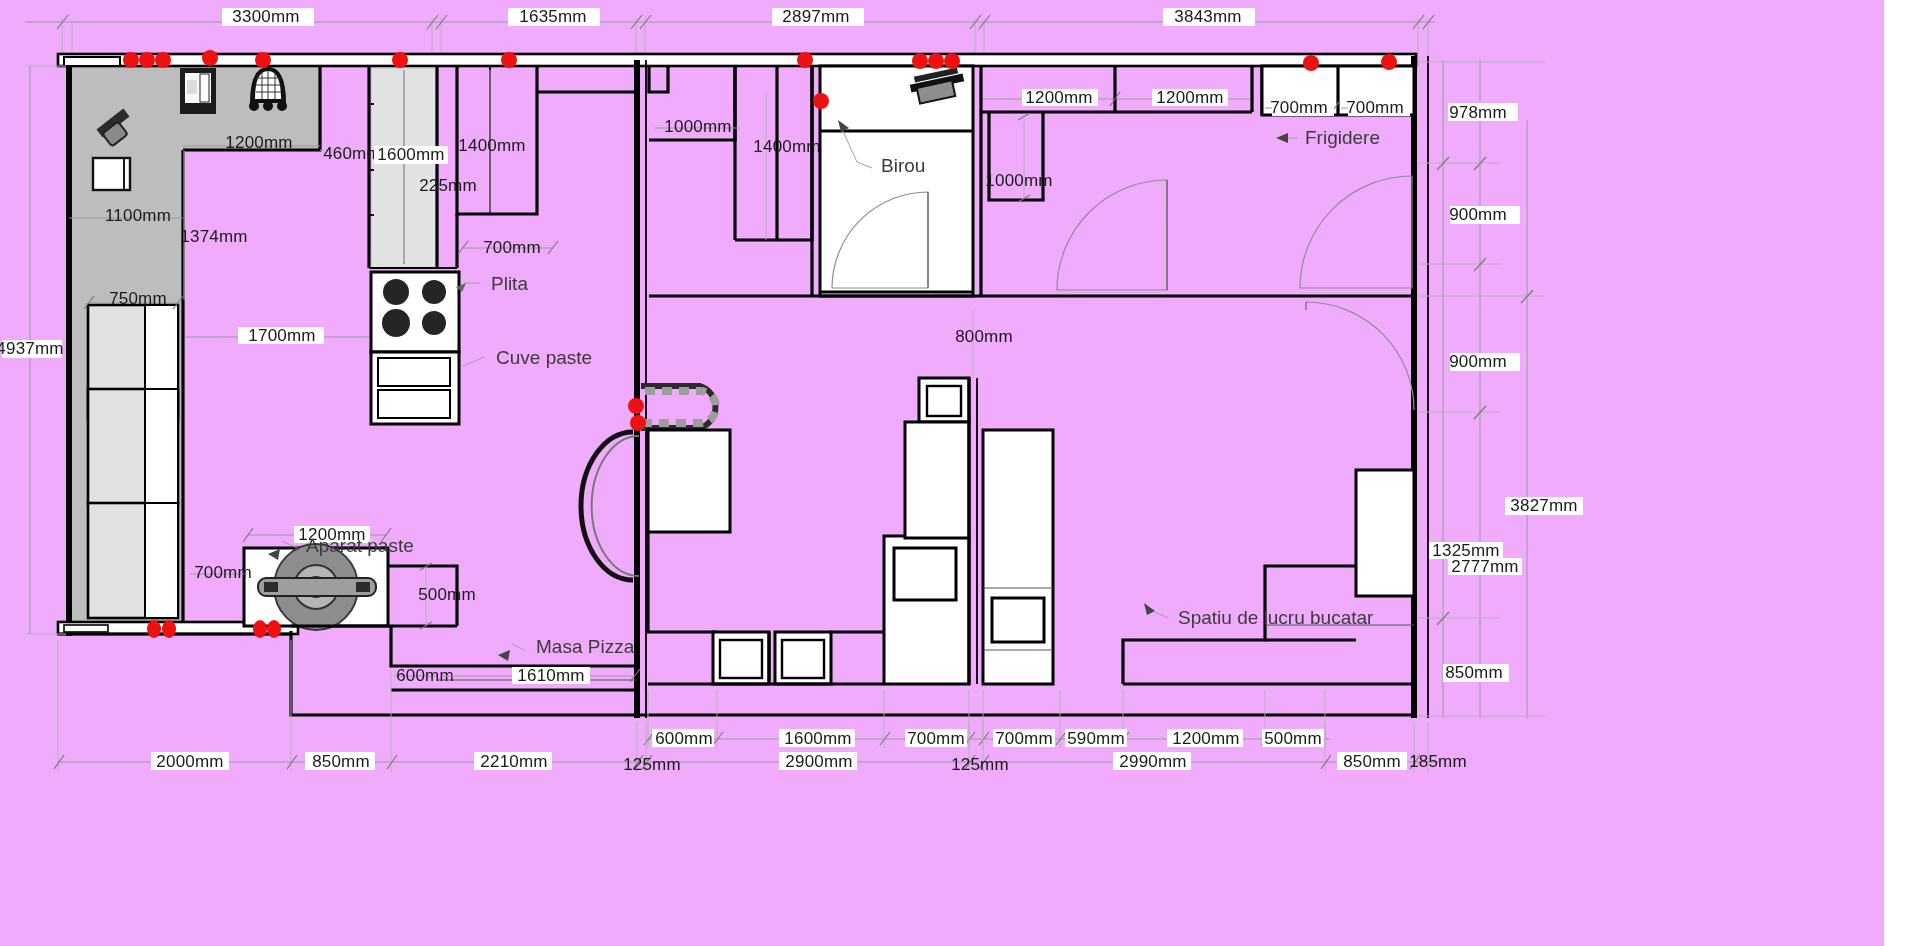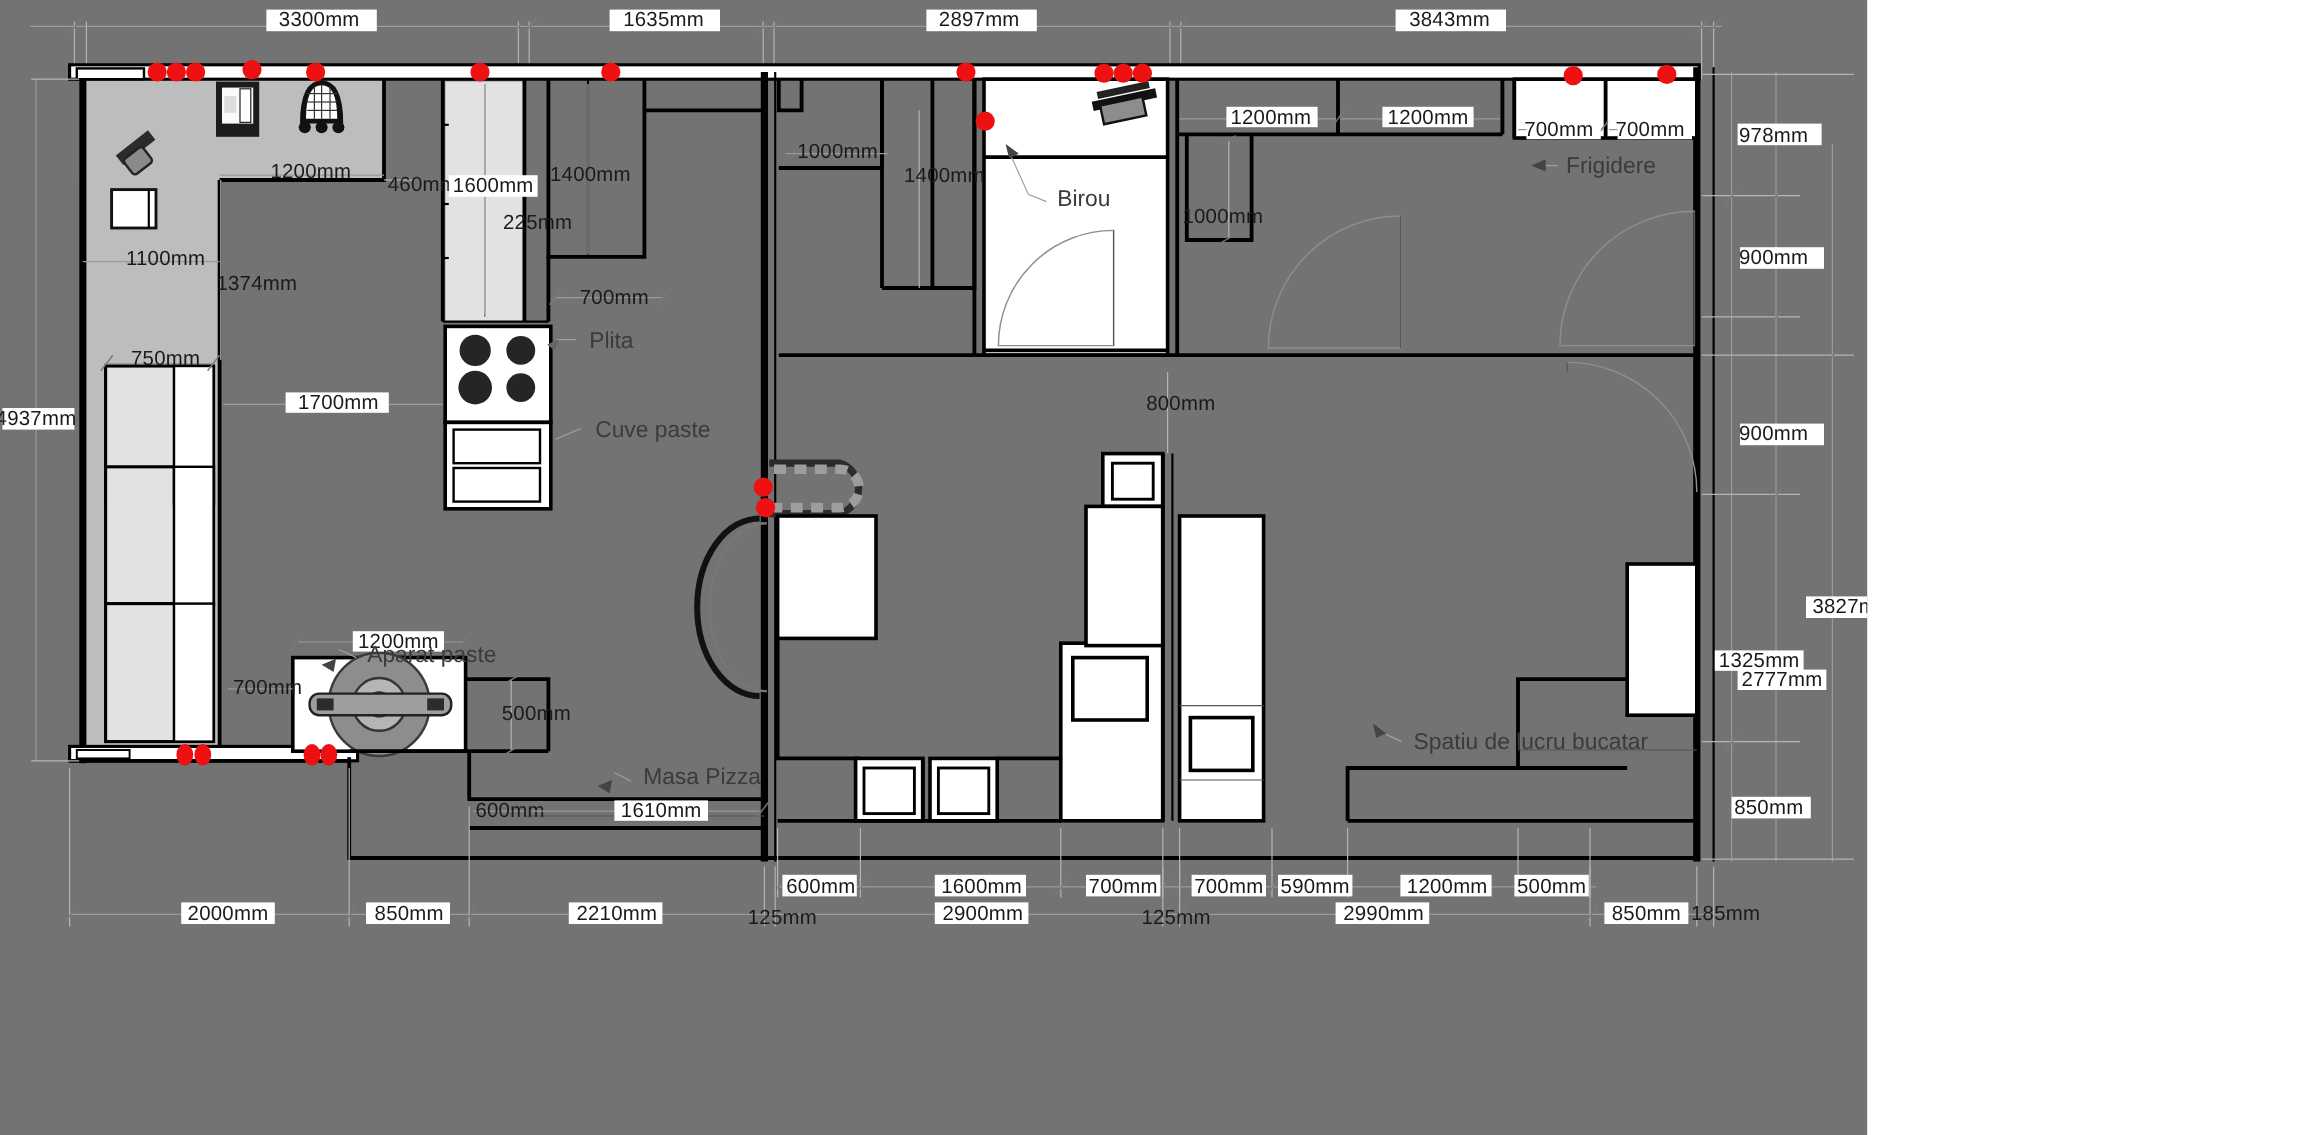--- a/index.html
+++ b/index.html
@@ -3,23 +3,23 @@
 <meta charset="utf-8">
 <style>
   * { box-sizing: border-box; }
   html, body {
     margin: 0; padding: 0;
     background: #ffffff;
     font-family: "Liberation Sans", sans-serif;
   }
   #plan {
     position: relative;
-    width: 1556px;
+    width: 1884px;
     height: 946px;
-    background: #737373;
+    background: #f0abfc;
     overflow: hidden;
   }
   svg#floorplan {
     position: absolute;
     left: 0; top: 0;
     width: 1920px;
     height: 946px;
   }
   .dim-text {
     font-family: "Liberation Sans", sans-serif;

